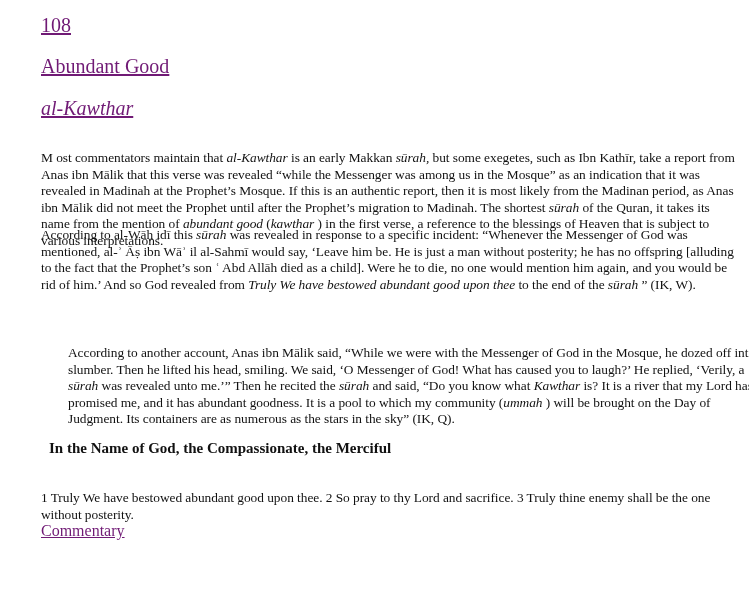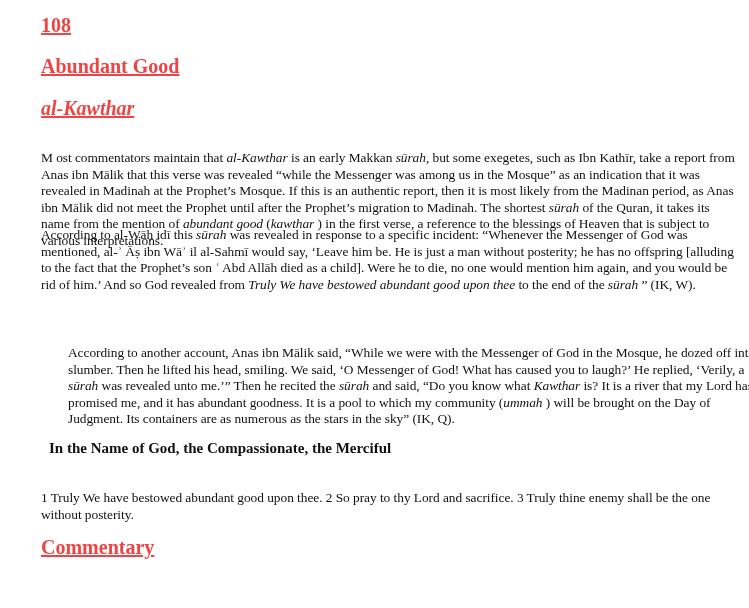--- a/index.html
+++ b/index.html
@@ -15,23 +15,23 @@
       font-family: "Liberation Serif", "DejaVu Serif", serif;
       color: #111111;
     }
     .page {
       position: absolute;
       left: 41px;
       top: 0;
       width: 700px;
     }
     a.heading-link {
-      color: #ef4444;
+      color: #701a75;
       text-decoration: underline;
-      font-weight: bold;
+      font-weight: normal;
       font-family: "Liberation Serif", serif;
       display: inline-block;
     }
     .h-num {
       position: absolute;
       top: 14px;
       font-size: 20px;
     }
     .h-title {
       position: absolute;
@@ -60,22 +60,22 @@
       position: absolute;
       top: 432px;
       left: 0;
       font-size: 15px;
       font-weight: bold;
       margin: 8px;
     }
     .p4 { top: 490px; }
     .h-comm {
       position: absolute;
-      top: 536px;
-      font-size: 20px;
+      top: 522px;
+      font-size: 16px;
     }
     em { font-style: italic; }
   </style>
 </head>
 <body>
 
 <div class="page">
 
   <a class="heading-link h-num">108</a>
 

